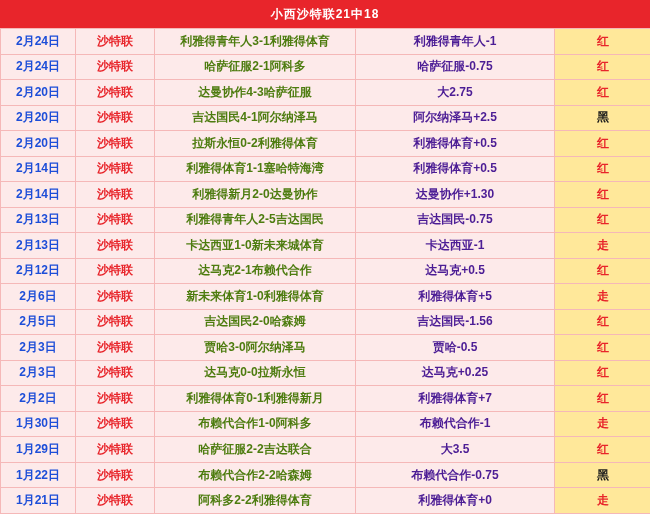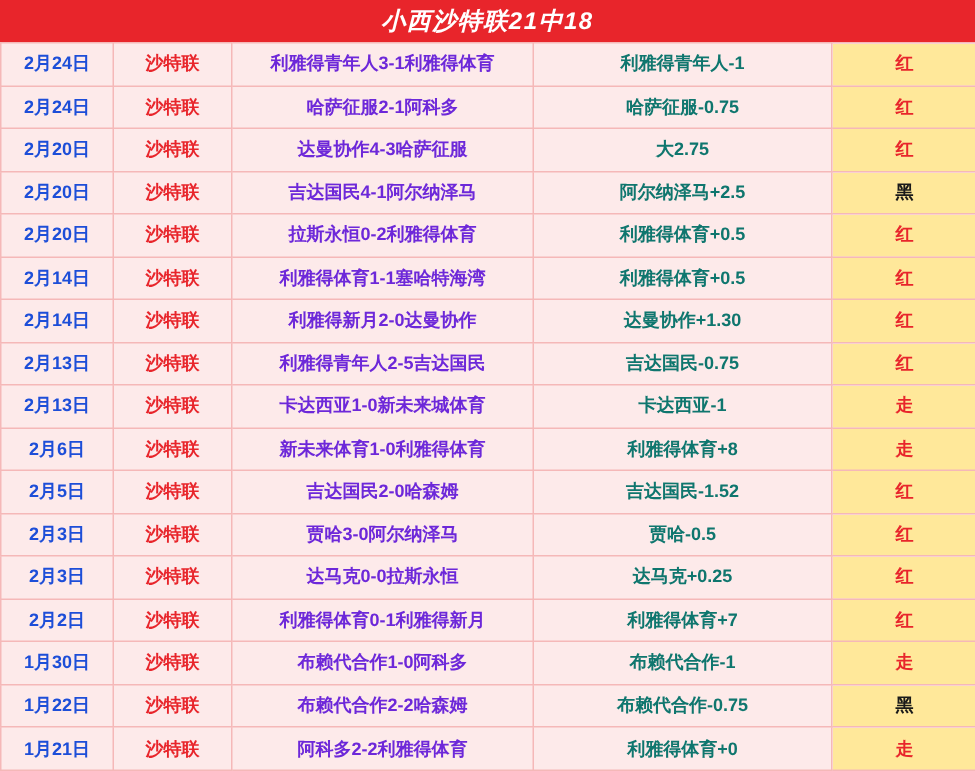--- a/index.html
+++ b/index.html
@@ -21,47 +21,46 @@
     flex-direction: column;
     background: #fdeaea;
   }
   .title-bar {
     height: 28px;
     background: #e8252b;
     color: #ffffff;
     display: flex;
     align-items: center;
     justify-content: center;
-    font-size: 16px;
+    font-size: 12px;
     font-weight: bold;
     letter-spacing: 1px;
     flex: none;
-    font-style: italic;
   }
   table.grid {
     border-collapse: collapse;
     table-layout: fixed;
     width: 650px;
     flex: 1 1 auto;
   }
   table.grid td {
     border: 1px solid #f5b8b8;
     font-size: 12px;
     font-weight: bold;
     text-align: center;
     vertical-align: middle;
     padding: 0;
     height: 24px;
     white-space: nowrap;
     overflow: hidden;
   }
   .c-date   { width: 74px;  background: #fdeaea; color: #1d4ed8; }
   .c-league { width: 78px;  background: #fdeaea; color: #e8252b; }
-  .c-match  { width: 200px; background: #fdeaea; color: #6d28d9; border-radius: 10px; }
-  .c-hand   { width: 198px; background: #fdeaea; color: #0f766e; }
+  .c-match  { width: 200px; background: #fdeaea; color: #4d7c0f; border-radius: 10px; }
+  .c-hand   { width: 198px; background: #fdeaea; color: #4c1d95; }
   .c-res    { width: 96px;  background: #ffe89a; color: #e8252b; }
   .c-res.black { color: #1a1a1a; }
 </style>
 </head>
 <body>
 
 <div class="sheet">
 
   <div class="title-bar">小西沙特联21中18</div>
 
@@ -124,31 +123,38 @@
           <td class="c-res">红</td>
         </tr>
         <tr>
           <td class="c-date">2月13日</td>
           <td class="c-league">沙特联</td>
           <td class="c-match">卡达西亚1-0新未来城体育</td>
           <td class="c-hand">卡达西亚-1</td>
           <td class="c-res">走</td>
         </tr>
         <tr>
+          <td class="c-date">2月12日</td>
+          <td class="c-league">沙特联</td>
+          <td class="c-match">达马克2-1布赖代合作</td>
+          <td class="c-hand">达马克+0.5</td>
+          <td class="c-res">红</td>
+        </tr>
+        <tr>
           <td class="c-date">2月6日</td>
           <td class="c-league">沙特联</td>
           <td class="c-match">新未来体育1-0利雅得体育</td>
-          <td class="c-hand">利雅得体育+8</td>
+          <td class="c-hand">利雅得体育+5</td>
           <td class="c-res">走</td>
         </tr>
         <tr>
           <td class="c-date">2月5日</td>
           <td class="c-league">沙特联</td>
           <td class="c-match">吉达国民2-0哈森姆</td>
-          <td class="c-hand">吉达国民-1.52</td>
+          <td class="c-hand">吉达国民-1.56</td>
           <td class="c-res">红</td>
         </tr>
         <tr>
           <td class="c-date">2月3日</td>
           <td class="c-league">沙特联</td>
           <td class="c-match">贾哈3-0阿尔纳泽马</td>
           <td class="c-hand">贾哈-0.5</td>
           <td class="c-res">红</td>
         </tr>
         <tr>
@@ -164,20 +170,27 @@
           <td class="c-match">利雅得体育0-1利雅得新月</td>
           <td class="c-hand">利雅得体育+7</td>
           <td class="c-res">红</td>
         </tr>
         <tr>
           <td class="c-date">1月30日</td>
           <td class="c-league">沙特联</td>
           <td class="c-match">布赖代合作1-0阿科多</td>
           <td class="c-hand">布赖代合作-1</td>
           <td class="c-res">走</td>
+        </tr>
+        <tr>
+          <td class="c-date">1月29日</td>
+          <td class="c-league">沙特联</td>
+          <td class="c-match">哈萨征服2-2吉达联合</td>
+          <td class="c-hand">大3.5</td>
+          <td class="c-res">红</td>
         </tr>
         <tr>
           <td class="c-date">1月22日</td>
           <td class="c-league">沙特联</td>
           <td class="c-match">布赖代合作2-2哈森姆</td>
           <td class="c-hand">布赖代合作-0.75</td>
           <td class="c-res black">黑</td>
         </tr>
         <tr>
           <td class="c-date">1月21日</td>

